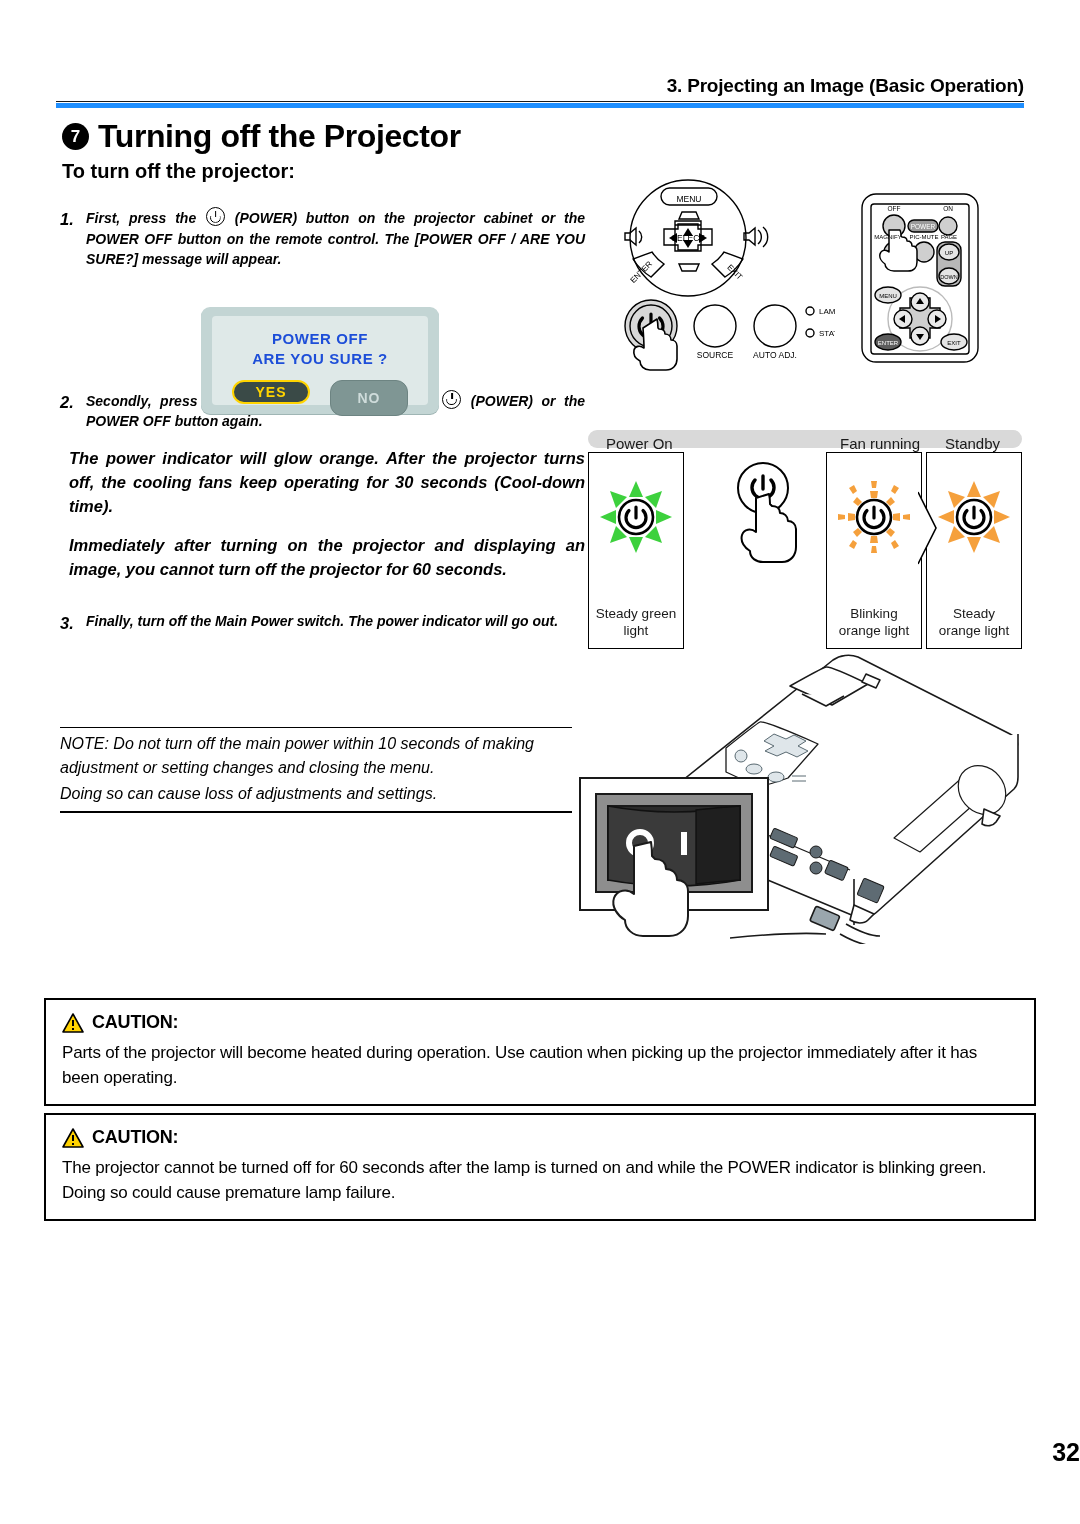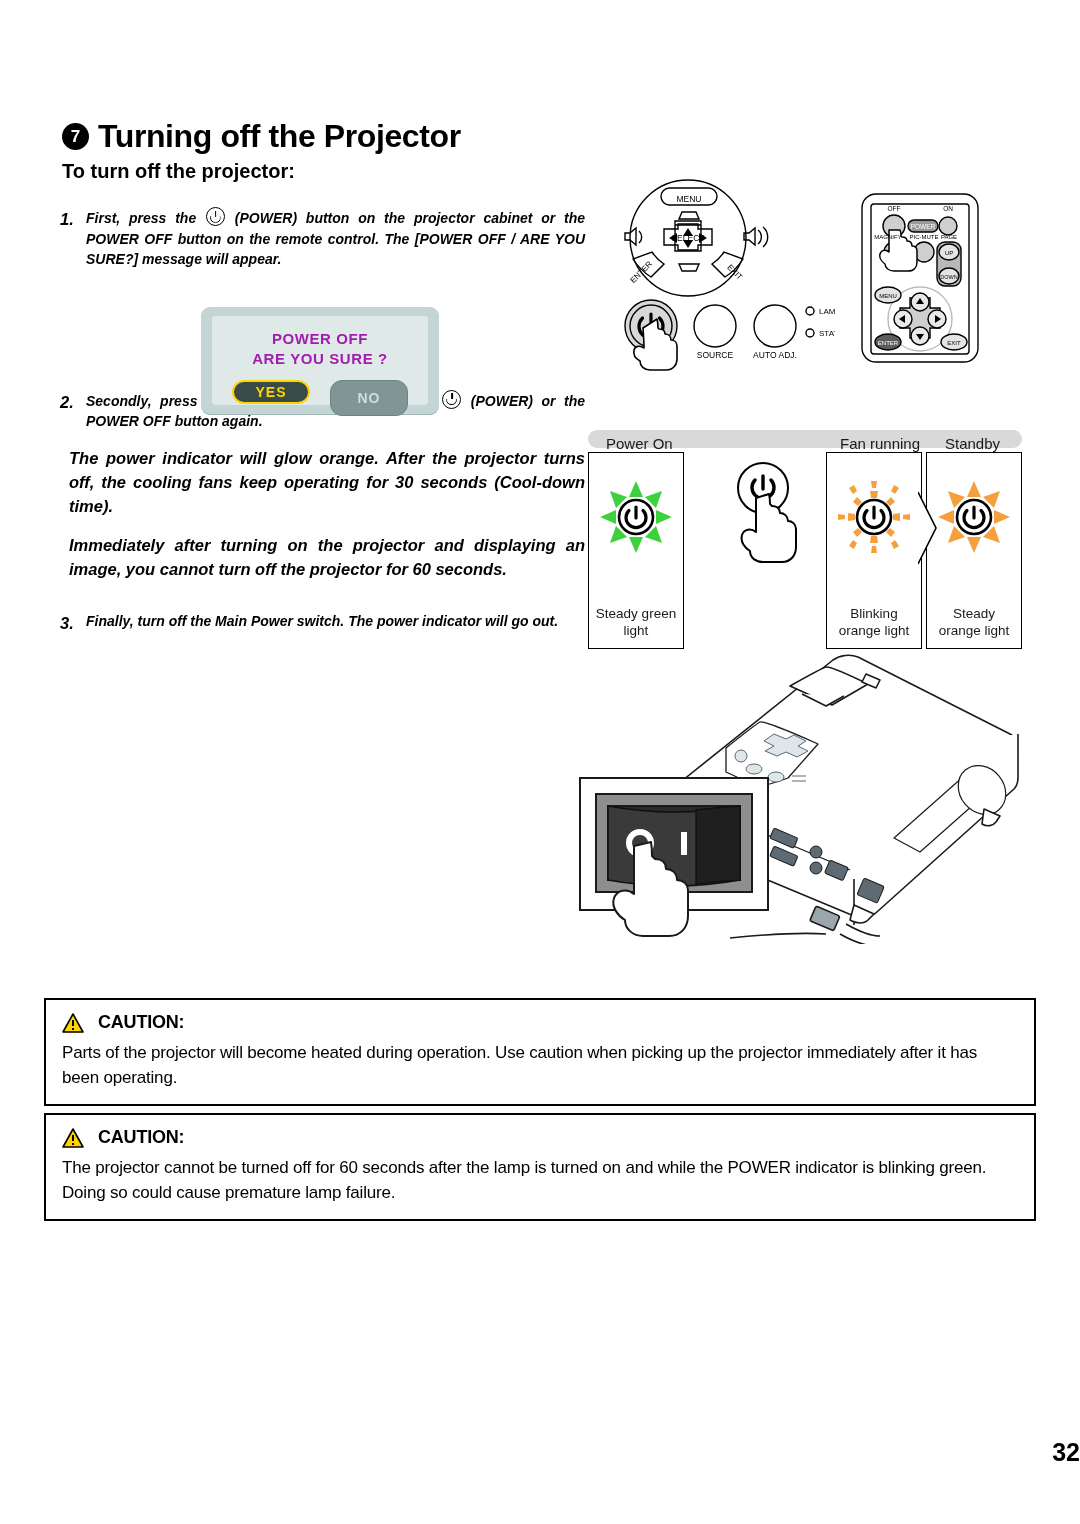--- a/index.html
+++ b/index.html
@@ -59,21 +59,21 @@
   .dialog{
     position:absolute;left:201px;top:307px;width:238px;height:107px;
     background:#c3d5d4;border-radius:9px;
     box-shadow:0 1px 0 #9fb5b4;
   }
   .dialog-inner{
     position:absolute;left:11px;top:9px;right:11px;bottom:9px;
     background:#dfe9e8;border-radius:4px;
   }
   .dlg-line{
-    text-align:center;font-size:15px;font-weight:bold;color:#a21caf;
+    text-align:center;font-size:15px;font-weight:bold;color:#1d4ed8;
     letter-spacing:0.6px;line-height:1.35;
   }
   .dlg-line.first{margin-top:13px;}
   .dlg-btns{display:flex;justify-content:center;gap:20px;margin-top:10px;}
   .btn-yes{
     width:78px;height:24px;border-radius:12px;background:#3a4a47;
     border:2.5px solid #ffd400;color:#ffd400;font-size:14px;font-weight:bold;
     display:flex;align-items:center;justify-content:center;letter-spacing:1px;
     box-sizing:border-box;
   }
@@ -122,35 +122,40 @@
   
   .projector{position:absolute;left:578px;top:638px;width:446px;height:306px;}
 
   
   .caution{
     position:absolute;left:44px;width:992px;border:2px solid #000;
     box-sizing:border-box;padding:12px 16px 14px;
   }
   .caution.one{top:998px;}
   .caution.two{top:1113px;}
-  .caution-head{display:flex;align-items:center;gap:14px;margin-bottom:8px;}
+  .caution-head{display:flex;align-items:center;gap:8px;margin-bottom:8px;}
   .caution-head .lbl{font-size:18px;font-weight:bold;letter-spacing:-0.2px;}
   .caution-body{font-size:17px;line-height:1.45;letter-spacing:-0.2px;}
 
   
   .pageno{
     position:absolute;left:0;right:0;top:1438px;text-align:right;
     font-size:25px;font-weight:bold;
   }
 </style>
 </head>
 <body>
 
 <div class="page">
 
+  <div class="hdr">
+    <div class="hdr-title">3. Projecting an Image (Basic Operation)</div>
+    <div class="hdr-rule-thin"></div>
+    <div class="hdr-rule-blue"></div>
+  </div>
 
   <div class="sec-title">
     <div class="badge">7</div>
     <div class="sec-title-text">Turning off the Projector</div>
   </div>
   <div class="subhead">To turn off the projector:</div>
 
   <div class="steps">
 
     <div class="step">
@@ -186,20 +191,26 @@
     <div class="dialog-inner">
       <div class="dlg-line first">POWER OFF</div>
       <div class="dlg-line">ARE YOU SURE ?</div>
       <div class="dlg-btns">
         <div class="btn-yes">YES</div>
         <div class="btn-no">NO</div>
       </div>
     </div>
   </div>
 
+  <div class="note">
+    <div class="note-top"></div>
+    <div class="note-txt">NOTE: Do not turn off the main power within 10 seconds of making adjustment or setting changes and closing the menu.</div>
+    <div class="note-txt" style="padding-top:0">Doing so can cause loss of adjustments and settings.</div>
+    <div class="note-bot"></div>
+  </div>
 
   <div class="panel">
     <svg width="232" height="200" viewBox="0 0 232 200">
       <g fill="none" stroke="#000" stroke-width="1.4">
 
         <circle cx="85" cy="62" r="58"></circle>
 
         <rect x="58" y="12" width="56" height="17" rx="8.5"></rect>
 
         <path d="M79 36 h14 l3 7 h-20 z"></path>

